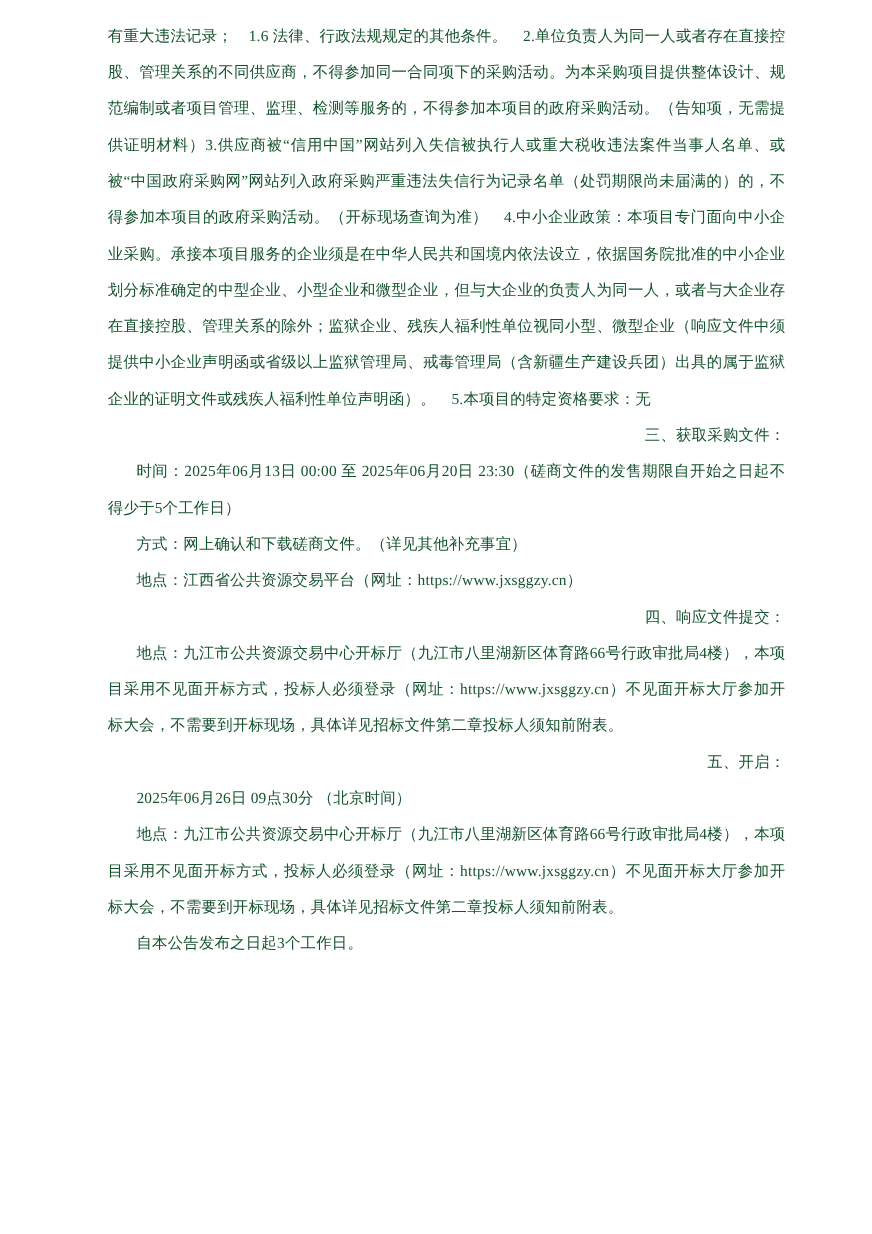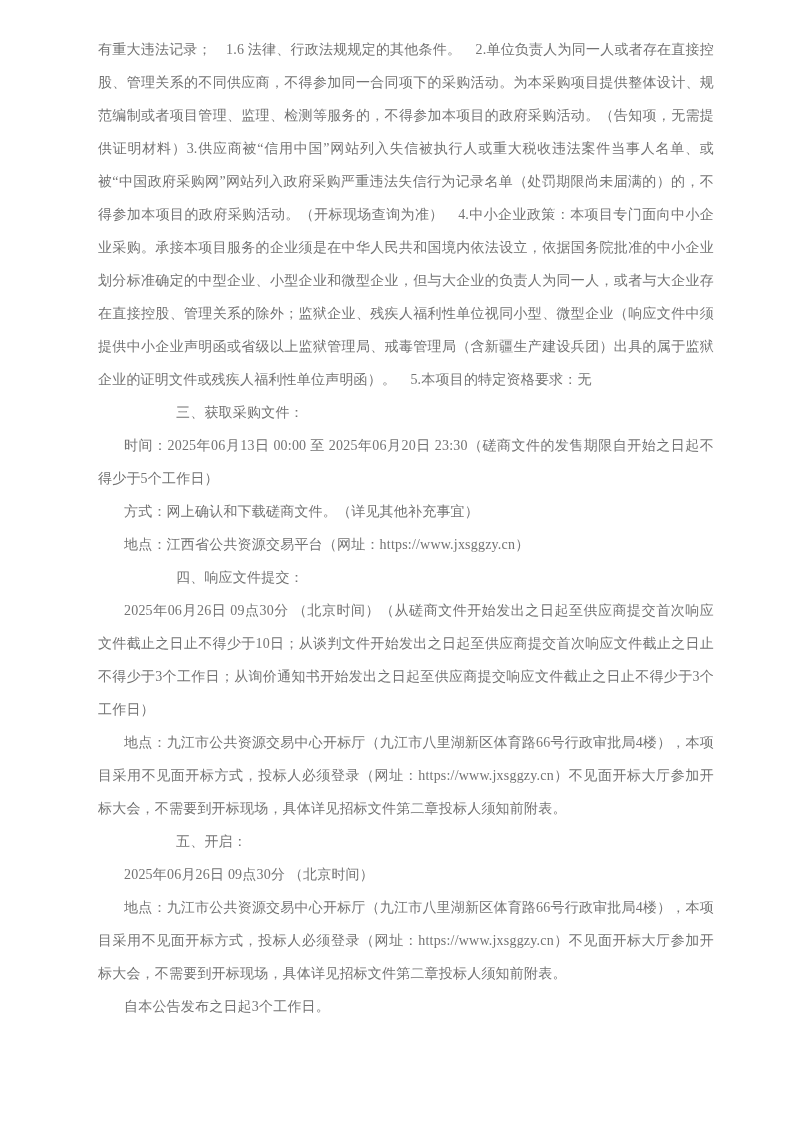--- a/index.html
+++ b/index.html
@@ -10,56 +10,55 @@
   .viewport {
     position: relative;
     width: 793px;
     height: 1122px;
     background: #ffffff;
     overflow: hidden;
     font-family: "Liberation Serif", "DejaVu Serif", serif;
   }
   .doc-body {
     position: absolute;
-    top: 33px;
+    top: 17px;
     left: 98px;
     width: 616px;
-    color: #737373;
+    color: #14532d;
   }
   .para {
     margin: 0;
     font-size: 14px;
     line-height: 33px;
     text-align: justify;
     letter-spacing: 0.2px;
     word-break: break-all;
   }
   .para.flush {
     text-indent: 0;
   }
   .para.indent {
     text-indent: 26px;
     font-family: Liberation Serif, serif;
   }
   .para.heading {
     text-indent: 78px;
-    text-align: left;
+    text-align: right;
   }
 </style>
 </head>
 <body>
 
 <div class="viewport">
   <div class="doc-body">
     <p class="para flush">有重大违法记录；　1.6 法律、行政法规规定的其他条件。　2.单位负责人为同一人或者存在直接控股、管理关系的不同供应商，不得参加同一合同项下的采购活动。为本采购项目提供整体设计、规范编制或者项目管理、监理、检测等服务的，不得参加本项目的政府采购活动。（告知项，无需提供证明材料）3.供应商被“信用中国”网站列入失信被执行人或重大税收违法案件当事人名单、或被“中国政府采购网”网站列入政府采购严重违法失信行为记录名单（处罚期限尚未届满的）的，不得参加本项目的政府采购活动。（开标现场查询为准）　4.中小企业政策：本项目专门面向中小企业采购。承接本项目服务的企业须是在中华人民共和国境内依法设立，依据国务院批准的中小企业划分标准确定的中型企业、小型企业和微型企业，但与大企业的负责人为同一人，或者与大企业存在直接控股、管理关系的除外；监狱企业、残疾人福利性单位视同小型、微型企业（响应文件中须提供中小企业声明函或省级以上监狱管理局、戒毒管理局（含新疆生产建设兵团）出具的属于监狱企业的证明文件或残疾人福利性单位声明函）。　5.本项目的特定资格要求：无</p>
     <p class="para heading">三、获取采购文件：</p>
     <p class="para indent">时间：2025年06月13日  00:00  至  2025年06月20日  23:30（磋商文件的发售期限自开始之日起不得少于5个工作日）</p>
     <p class="para indent">方式：网上确认和下载磋商文件。（详见其他补充事宜）</p>
     <p class="para indent">地点：江西省公共资源交易平台（网址：https://www.jxsggzy.cn）</p>
     <p class="para heading">四、响应文件提交：</p>
-    <p class="para indent">2025年06月26日  09点30分  （北京时间）（从磋商文件开始发出之日起至供应商提交首次响应文件截止之日止不得少于10日；从谈判文件开始发出之日起至供应商提交首次响应文件截止之日止不得少于3个工作日；从询价通知书开始发出之日起至供应商提交响应文件截止之日止不得少于3个工作日）</p>
     <p class="para indent">地点：九江市公共资源交易中心开标厅（九江市八里湖新区体育路66号行政审批局4楼），本项目采用不见面开标方式，投标人必须登录（网址：https://www.jxsggzy.cn）不见面开标大厅参加开标大会，不需要到开标现场，具体详见招标文件第二章投标人须知前附表。</p>
     <p class="para heading">五、开启：</p>
     <p class="para indent">2025年06月26日  09点30分  （北京时间）</p>
     <p class="para indent">地点：九江市公共资源交易中心开标厅（九江市八里湖新区体育路66号行政审批局4楼），本项目采用不见面开标方式，投标人必须登录（网址：https://www.jxsggzy.cn）不见面开标大厅参加开标大会，不需要到开标现场，具体详见招标文件第二章投标人须知前附表。</p>
     <p class="para indent">自本公告发布之日起3个工作日。</p>
   </div>
 </div>
 
 </body></html>

